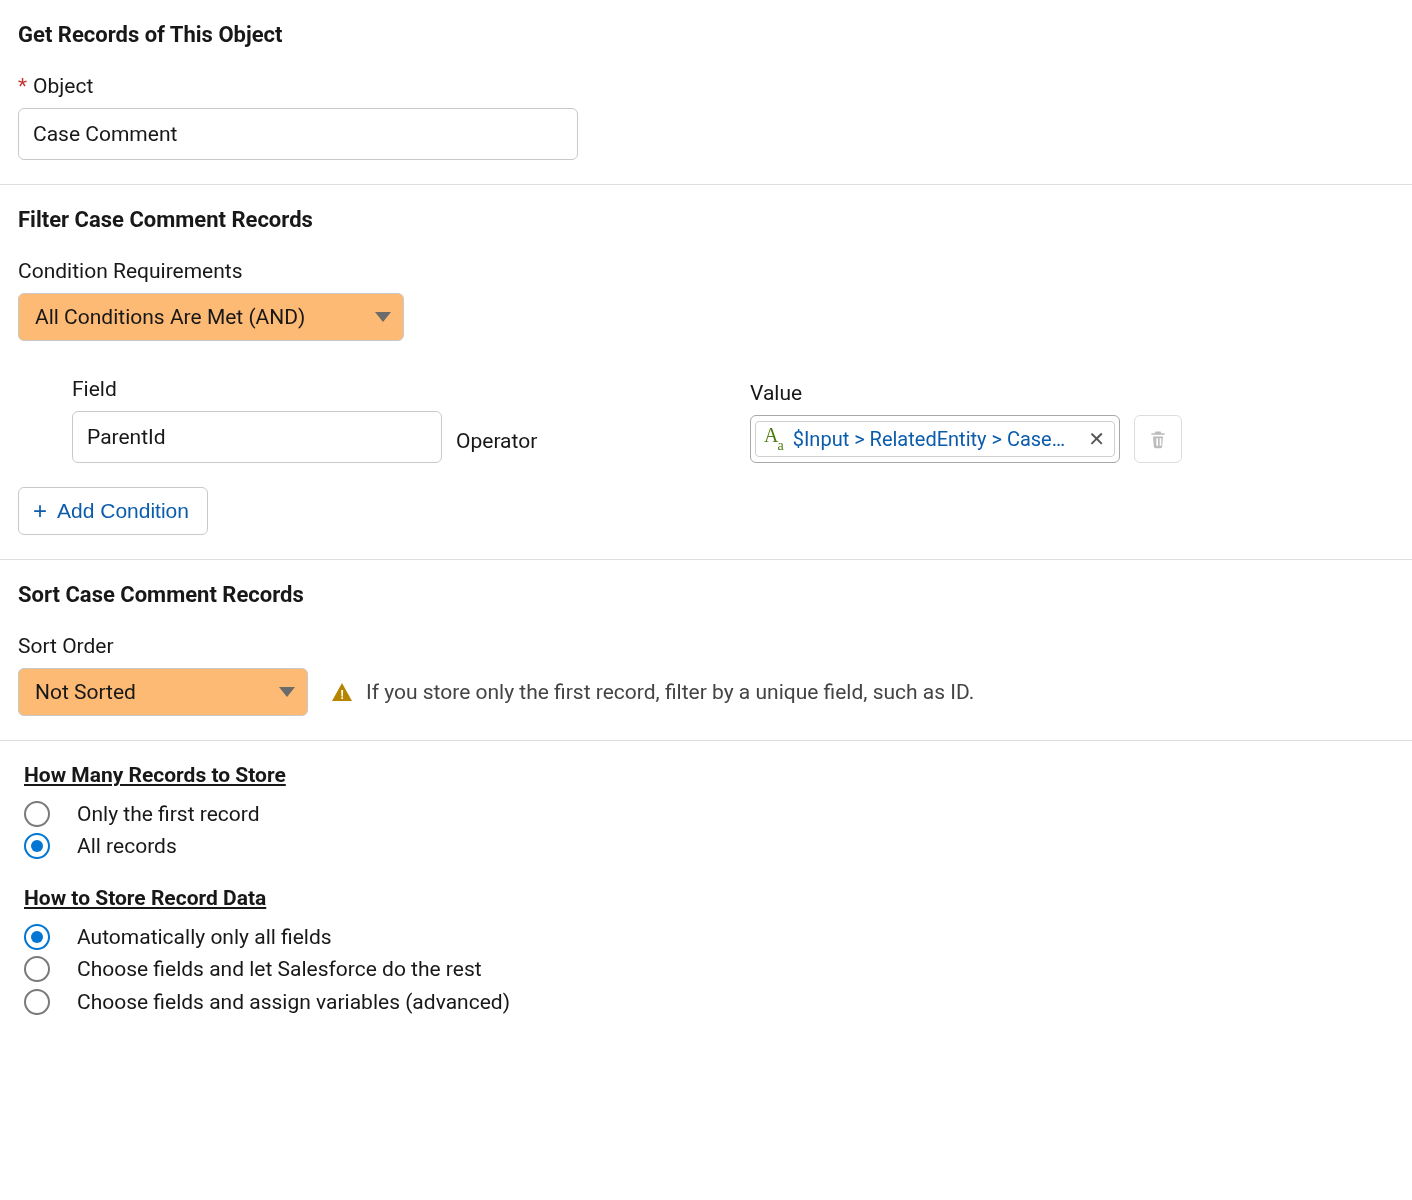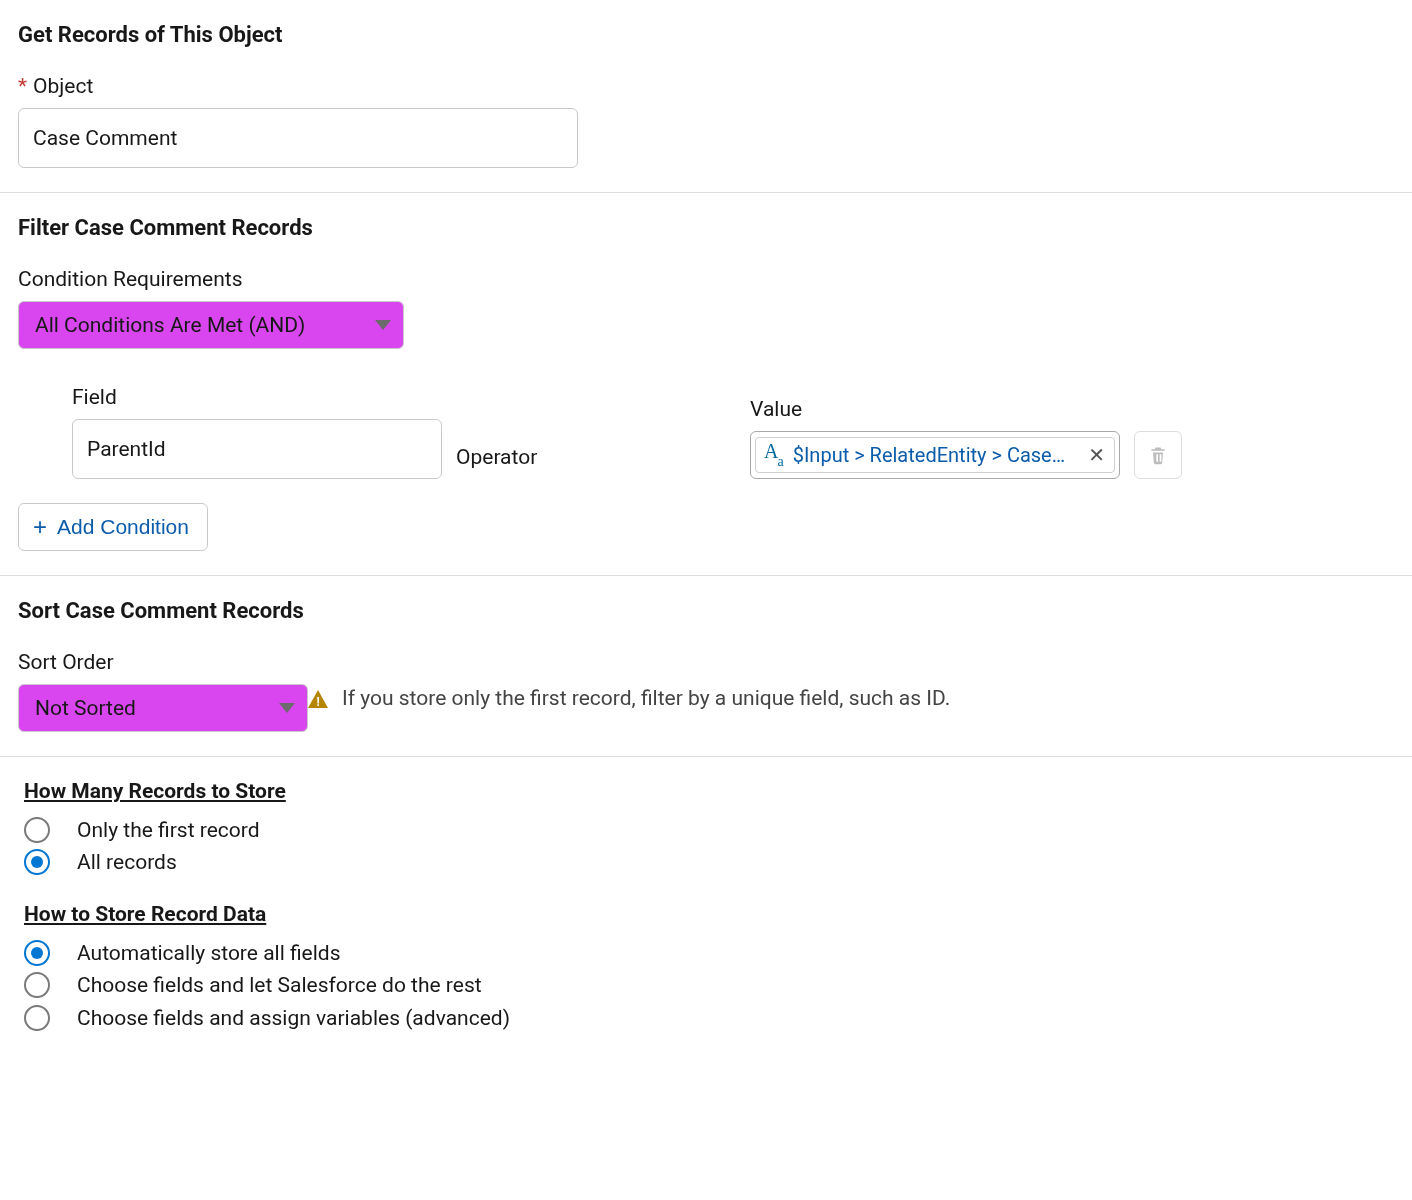--- a/index.html
+++ b/index.html
@@ -12,47 +12,47 @@
     --warn:#b58500;
     --bg:#ffffff;
   }
   html,body{margin:0;padding:0;background:var(--bg);color:var(--text);font-family:-apple-system,BlinkMacSystemFont,"Segoe UI",Roboto,Helvetica,Arial,sans-serif;font-size:21px;line-height:1.35;}
   .page{width:1412px;}
   .section{padding:20px 18px 24px 18px;}
   .divider{border-top:1px solid #dedede;}
   h2.section-title{font-size:22px;font-weight:700;margin:0 0 22px 0;}
   .field-label{font-size:21px;color:var(--text);margin-bottom:8px;display:block;}
   .req-asterisk{color:#c23934;margin-right:6px;}
-  .input-box{display:flex;align-items:center;height:60px;border:1px solid var(--border);border-radius:6px;background:#fff;padding:0 14px;font-size:21px;color:var(--text);box-sizing:border-box;}
-  .combobox{display:flex;align-items:center;justify-content:space-between;height:48px;border:1px solid var(--border);border-radius:6px;background:#d946ef;padding:0 12px 0 16px;font-size:21px;color:var(--text);box-sizing:border-box;cursor:pointer;}
+  .input-box{display:flex;align-items:center;height:52px;border:1px solid var(--border);border-radius:6px;background:#fff;padding:0 14px;font-size:21px;color:var(--text);box-sizing:border-box;}
+  .combobox{display:flex;align-items:center;justify-content:space-between;height:48px;border:1px solid var(--border);border-radius:6px;background:#fdba74;padding:0 12px 0 16px;font-size:21px;color:var(--text);box-sizing:border-box;cursor:pointer;}
   .triangle-down{width:0;height:0;border-left:8px solid transparent;border-right:8px solid transparent;border-top:10px solid #6b6b6b;margin-left:10px;}
   .w-object{width:560px;}
   .w-cond{width:386px;}
 
   .condition-row{display:flex;gap:14px;align-items:flex-end;padding-left:54px;margin-top:34px;}
   .cond-col.col-field{width:370px;}
   .cond-col.col-op{width:280px;}
   .cond-col.col-val{width:370px;}
   .cond-col .field-label{font-size:21px;margin-bottom:8px;}
 
   .token-box{display:flex;align-items:center;height:48px;border:1px solid var(--border-strong);border-radius:6px;background:#fff;padding:0 4px 0 4px;box-sizing:border-box;}
   .token-chip{flex:1;min-width:0;display:flex;align-items:center;gap:8px;border:1px solid #cfcfcf;background:#fff;border-radius:4px;height:36px;padding:0 8px 0 8px;box-sizing:border-box;}
-  .type-icon{font-family:Georgia,serif;font-size:20px;line-height:1;color:#0369a1;position:relative;top:-2px;}
+  .type-icon{font-family:Georgia,serif;font-size:20px;line-height:1;color:#4d7c0f;position:relative;top:-2px;}
   .type-icon sub{font-size:14px;position:relative;top:3px;left:-1px;}
   .token-text{flex:1;min-width:0;white-space:nowrap;overflow:hidden;text-overflow:ellipsis;color:var(--link);font-size:20px;}
   .token-clear{color:#555;cursor:pointer;font-size:20px;line-height:1;padding:0 1px;}
 
   .icon-btn{width:48px;height:48px;border:1px solid #ddd;border-radius:6px;background:#fff;display:flex;align-items:center;justify-content:center;color:#bcbcbc;cursor:pointer;box-sizing:border-box;}
   .icon-btn svg{width:20px;height:22px;display:block;}
 
   .add-btn{display:inline-flex;align-items:center;gap:10px;height:48px;padding:0 18px 0 14px;border:1px solid var(--border);border-radius:6px;color:var(--link);background:#fff;font-size:21px;cursor:pointer;margin-top:24px;}
   .plus{font-size:24px;font-weight:400;line-height:1;}
 
   
-  .sort-row{display:flex;align-items:flex-start;}
+  .sort-row{display:flex;align-items:center;gap:24px;}
   .w-sort{width:290px;}
   .warn-wrap{display:flex;align-items:center;gap:14px;}
   .warn-icon{width:0;height:0;border-left:10px solid transparent;border-right:10px solid transparent;border-bottom:18px solid var(--warn);position:relative;}
   .warn-icon::after{content:"!";position:absolute;left:-3px;top:4px;width:6px;color:#fff;font-weight:700;font-size:12px;text-align:center;}
   .hint-text{color:#444;font-size:21px;}
 
   
   .opt-title{font-weight:700;font-size:21px;margin:0 0 10px 0;text-decoration:underline;}
   .radio-row{display:flex;align-items:center;gap:27px;margin:4px 0;cursor:pointer;}
   .radio-outer{width:22px;height:22px;border:2px solid #7a7a7a;border-radius:50%;display:flex;align-items:center;justify-content:center;flex:none;}
@@ -157,21 +157,21 @@
           </div>
         </div>
     </div>
     <div class="opt-group">
       <p class="opt-title">How to Store Record Data</p>
       <div id="store-mode-radios">
           <div class="radio-row selected">
             <span class="radio-outer">
               <span class="radio-inner"></span>
             </span>
-            <span class="radio-label">Automatically store all fields</span>
+            <span class="radio-label">Automatically only all fields</span>
           </div>
           <div class="radio-row">
             <span class="radio-outer">
               <span class="radio-inner"></span>
             </span>
             <span class="radio-label">Choose fields and let Salesforce do the rest</span>
           </div>
           <div class="radio-row">
             <span class="radio-outer">
               <span class="radio-inner"></span>

